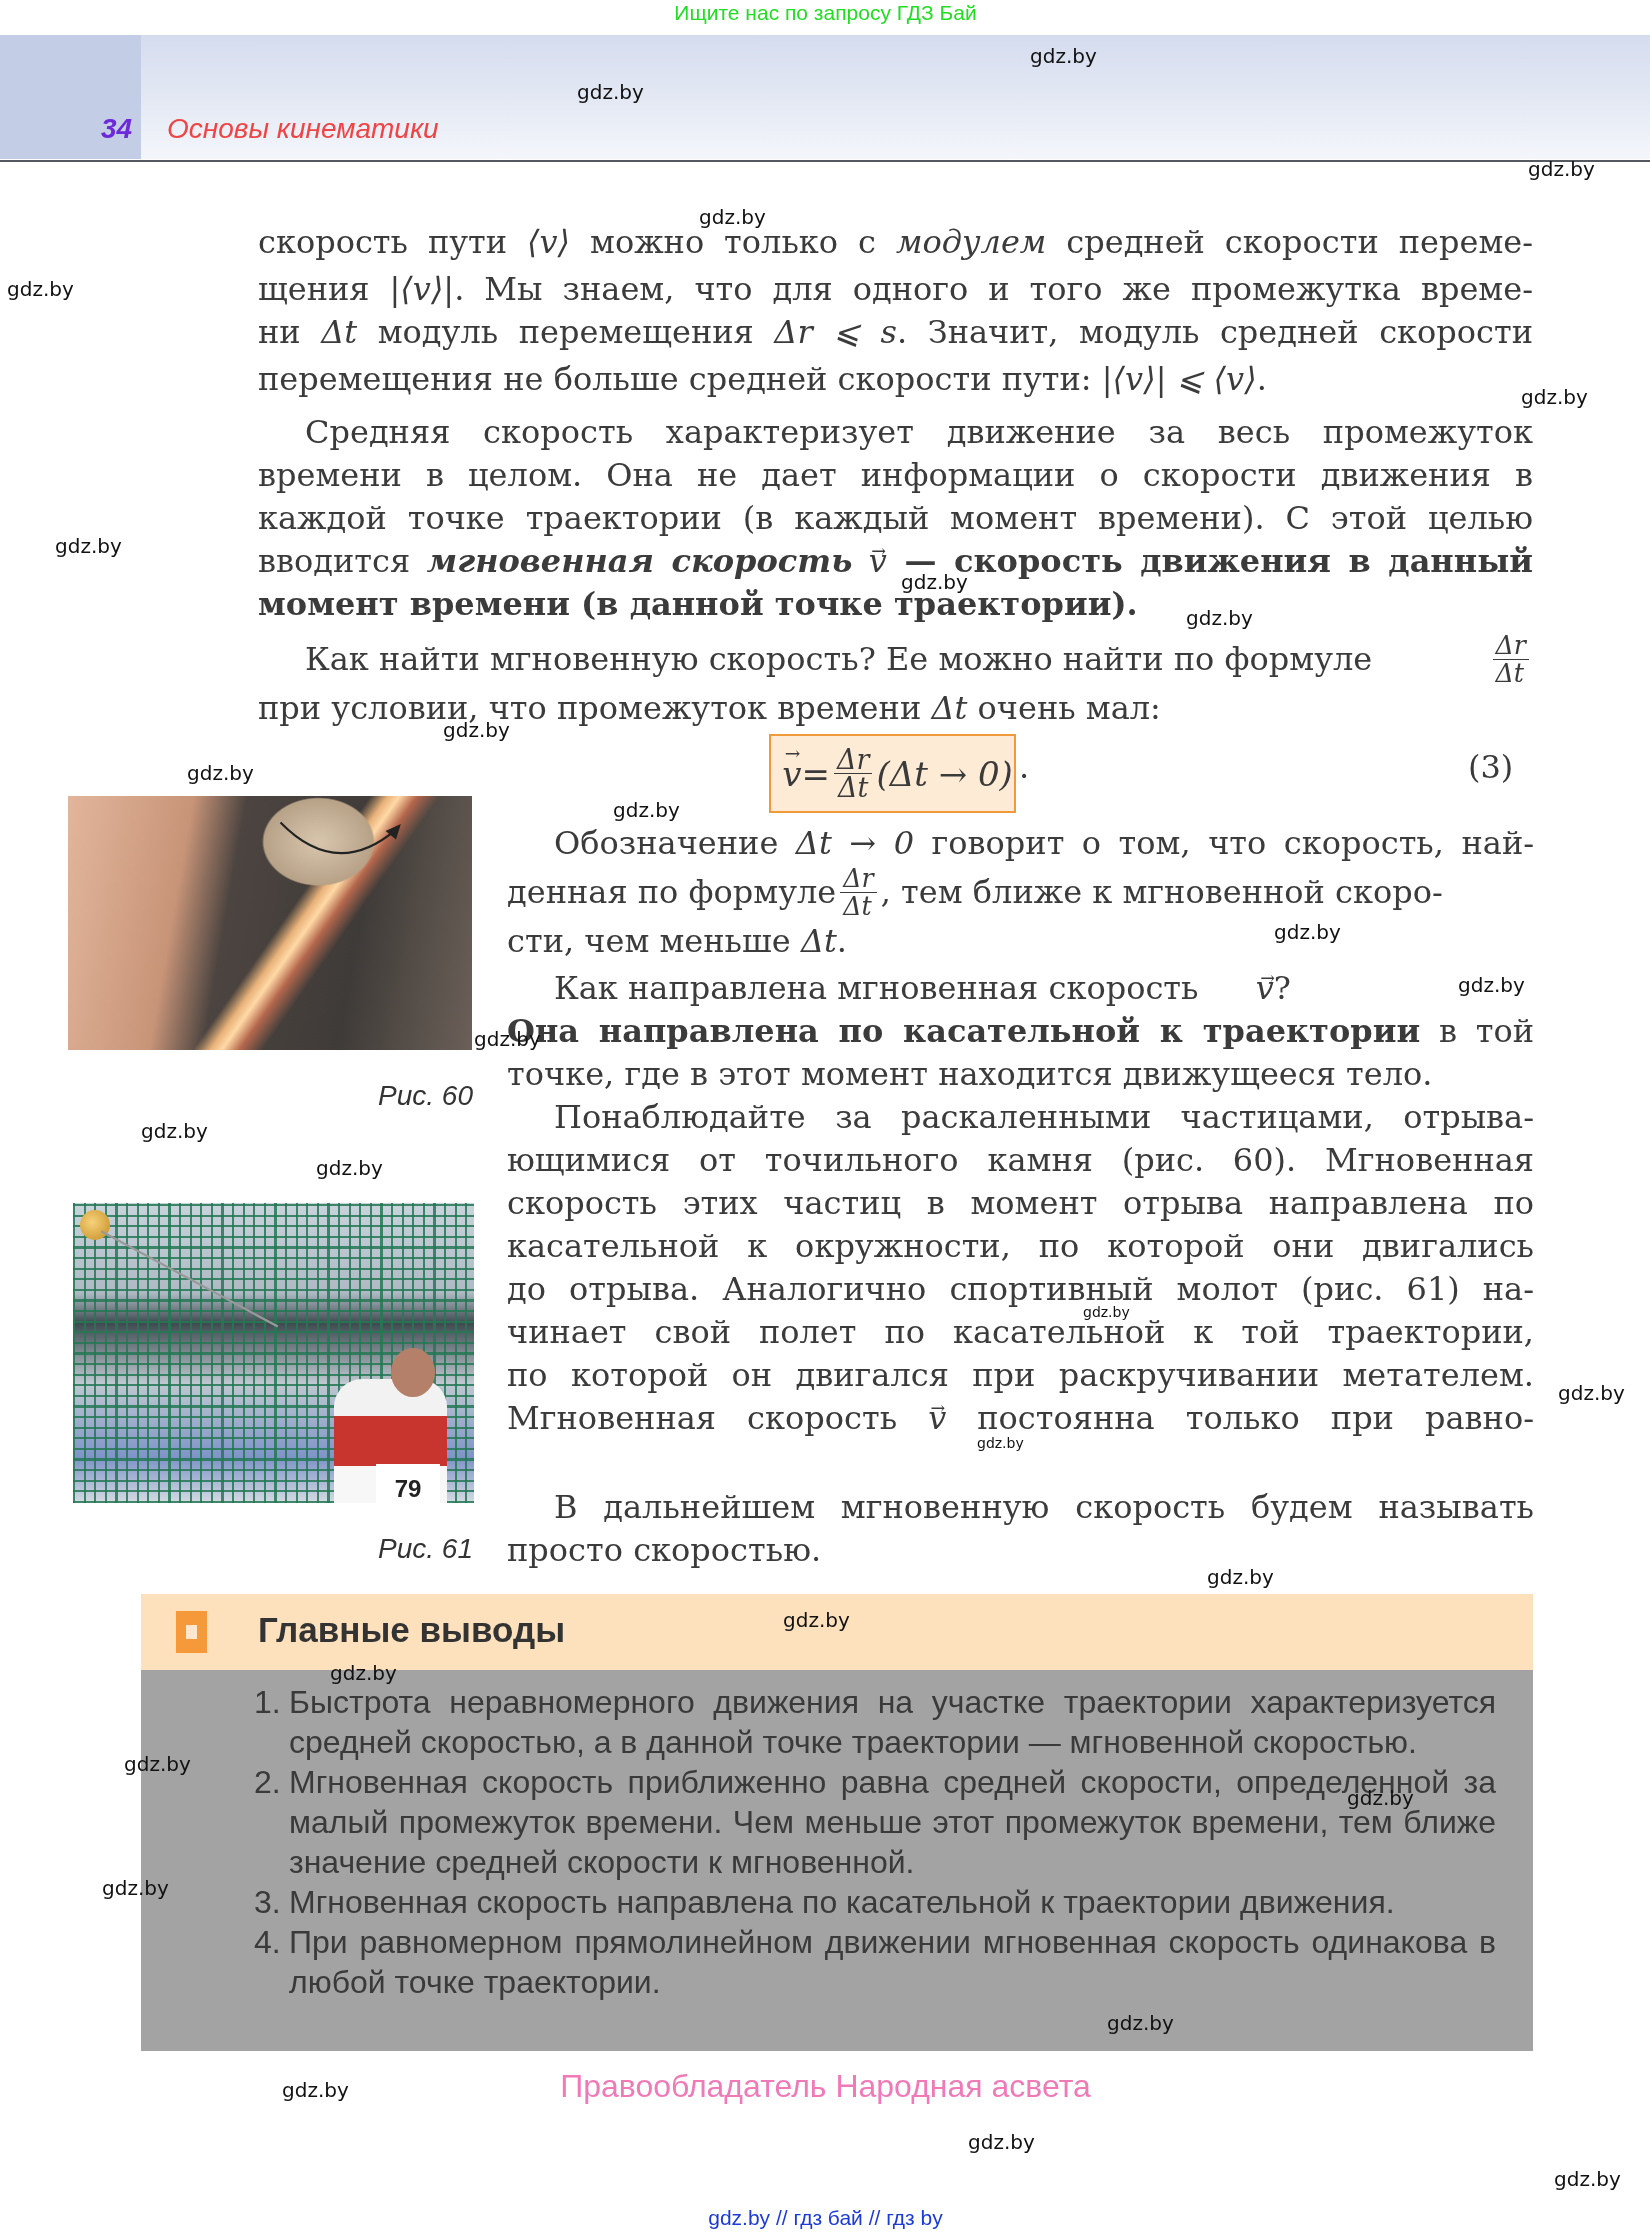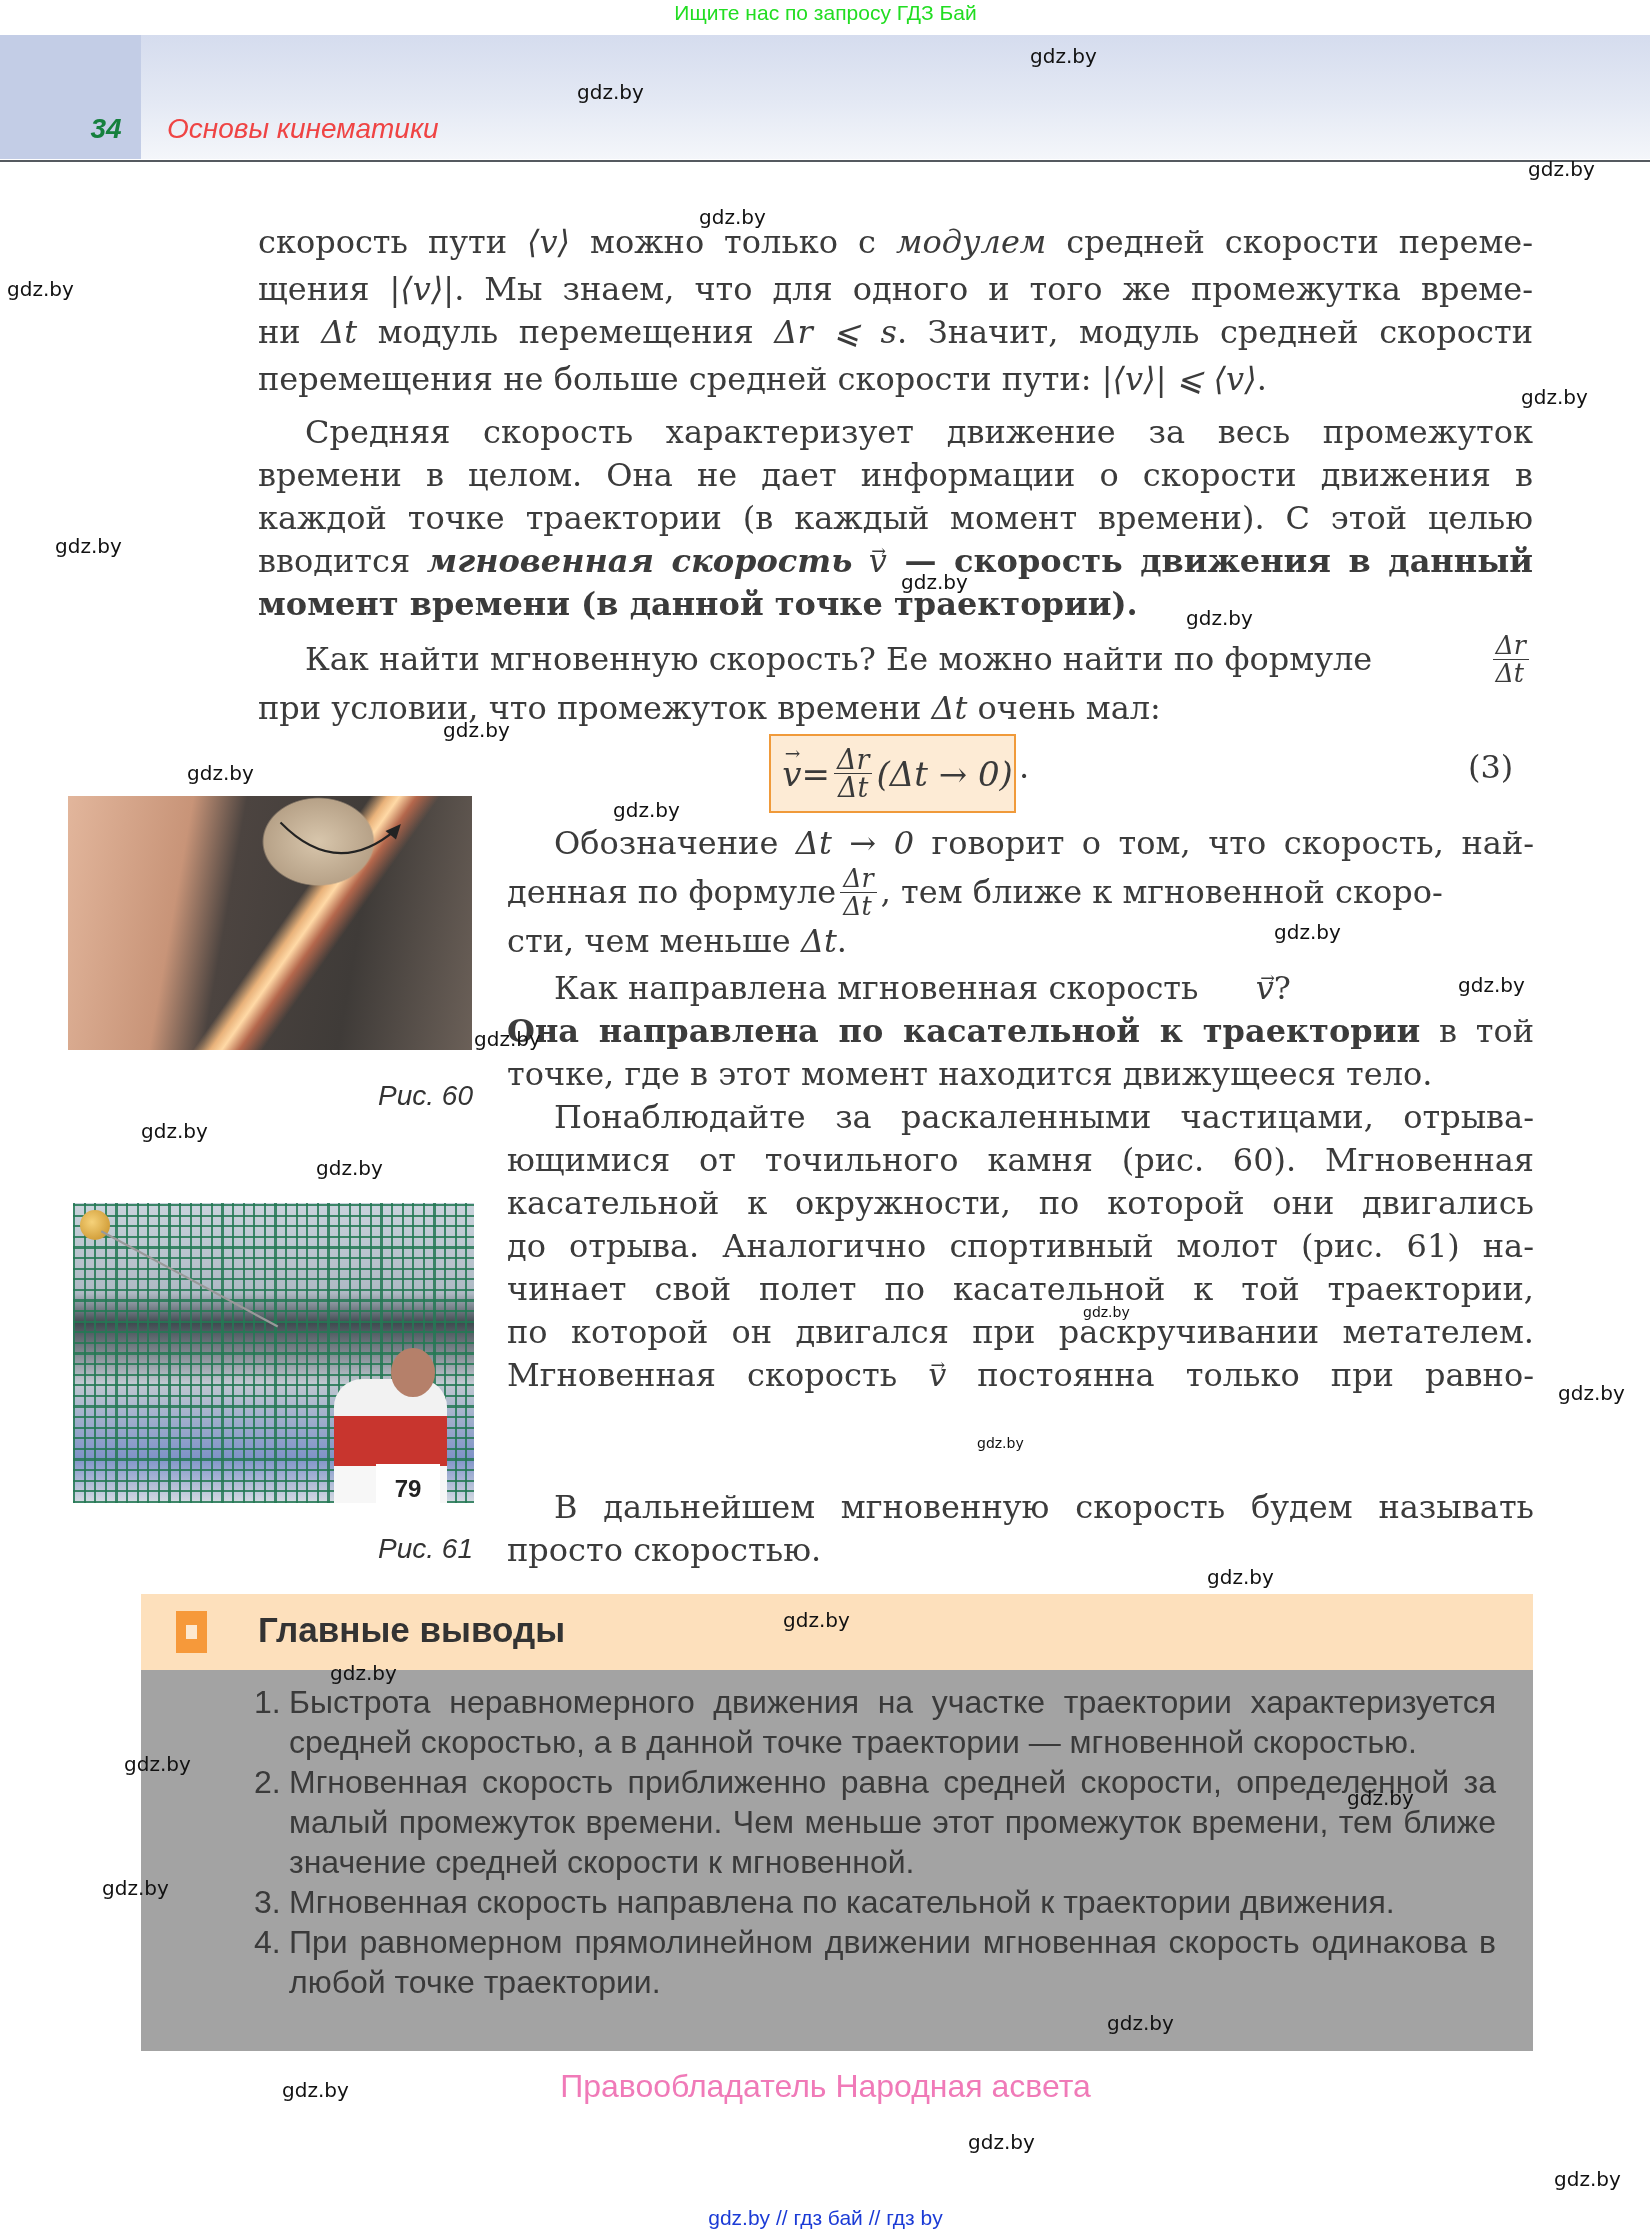--- a/index.html
+++ b/index.html
@@ -17,23 +17,23 @@
     left: 0; top: 35px; width: 1651px; height: 124px;
     background: linear-gradient(180deg, #d5dcee 0%, #e4e9f4 55%, #f4f6fa 100%);
   }
   .header-block {
     left: 0; top: 35px; width: 141px; height: 124px; background: #c3cde6;
   }
   .header-rule {
     left: 0; top: 160px; width: 1651px; height: 2.1px; background: #555a60;
   }
   .page-number {
-    left: 85px; top: 113px; width: 42px; text-align: center;
+    left: 101px; top: 113px; width: 42px; text-align: left;
     font-family: "Liberation Sans", sans-serif; font-style: italic; font-weight: bold;
-    font-size: 28px; color: #15803d;
+    font-size: 28px; color: #6d28d9;
   }
   .running-head {
     left: 167px; top: 113px;
     font-family: "Liberation Sans", sans-serif; font-style: italic;
     font-size: 28px; color: #ef4444;
   }
   .wm {
     font-family: "DejaVu Sans", sans-serif; font-size: 20px; color: #111;
     white-space: nowrap;
   }
@@ -201,20 +201,21 @@
 
 <div class="abs" style="left:507px; top:967px; width:1027px;">
   <div class="body-text ind last"><span>Как направлена мгновенная скорость </span><span class="math vec">v</span><span>?</span></div>
   <div class="body-text"><span class="b">Она направлена по касательной к траектории</span><span> в той</span></div>
   <div class="body-text last">точке, где в этот момент находится движущееся тело.</div>
 </div>
 
 <div class="abs" style="left:507px; top:1096px; width:1027px;">
   <div class="body-text ind">Понаблюдайте за раскаленными частицами, отрыва-</div>
   <div class="body-text">ющимися от точильного камня (рис. 60). Мгновенная</div>
+  <div class="body-text">скорость этих частиц в момент отрыва направлена по</div>
   <div class="body-text">касательной к окружности, по которой они двигались</div>
   <div class="body-text">до отрыва. Аналогично спортивный молот (рис. 61) на-</div>
   <div class="body-text">чинает свой полет по касательной к той траектории,</div>
   <div class="body-text">по которой он двигался при раскручивании метателем.</div>
   <div class="body-text"><span>Мгновенная скорость </span><span class="math vec">v</span><span> постоянна только при равно-</span></div>
 </div>
 
 <div class="abs" style="left:507px; top:1486px; width:1027px;">
   <div class="body-text ind">В дальнейшем мгновенную скорость будем называть</div>
   <div class="body-text last">просто скоростью.</div>

